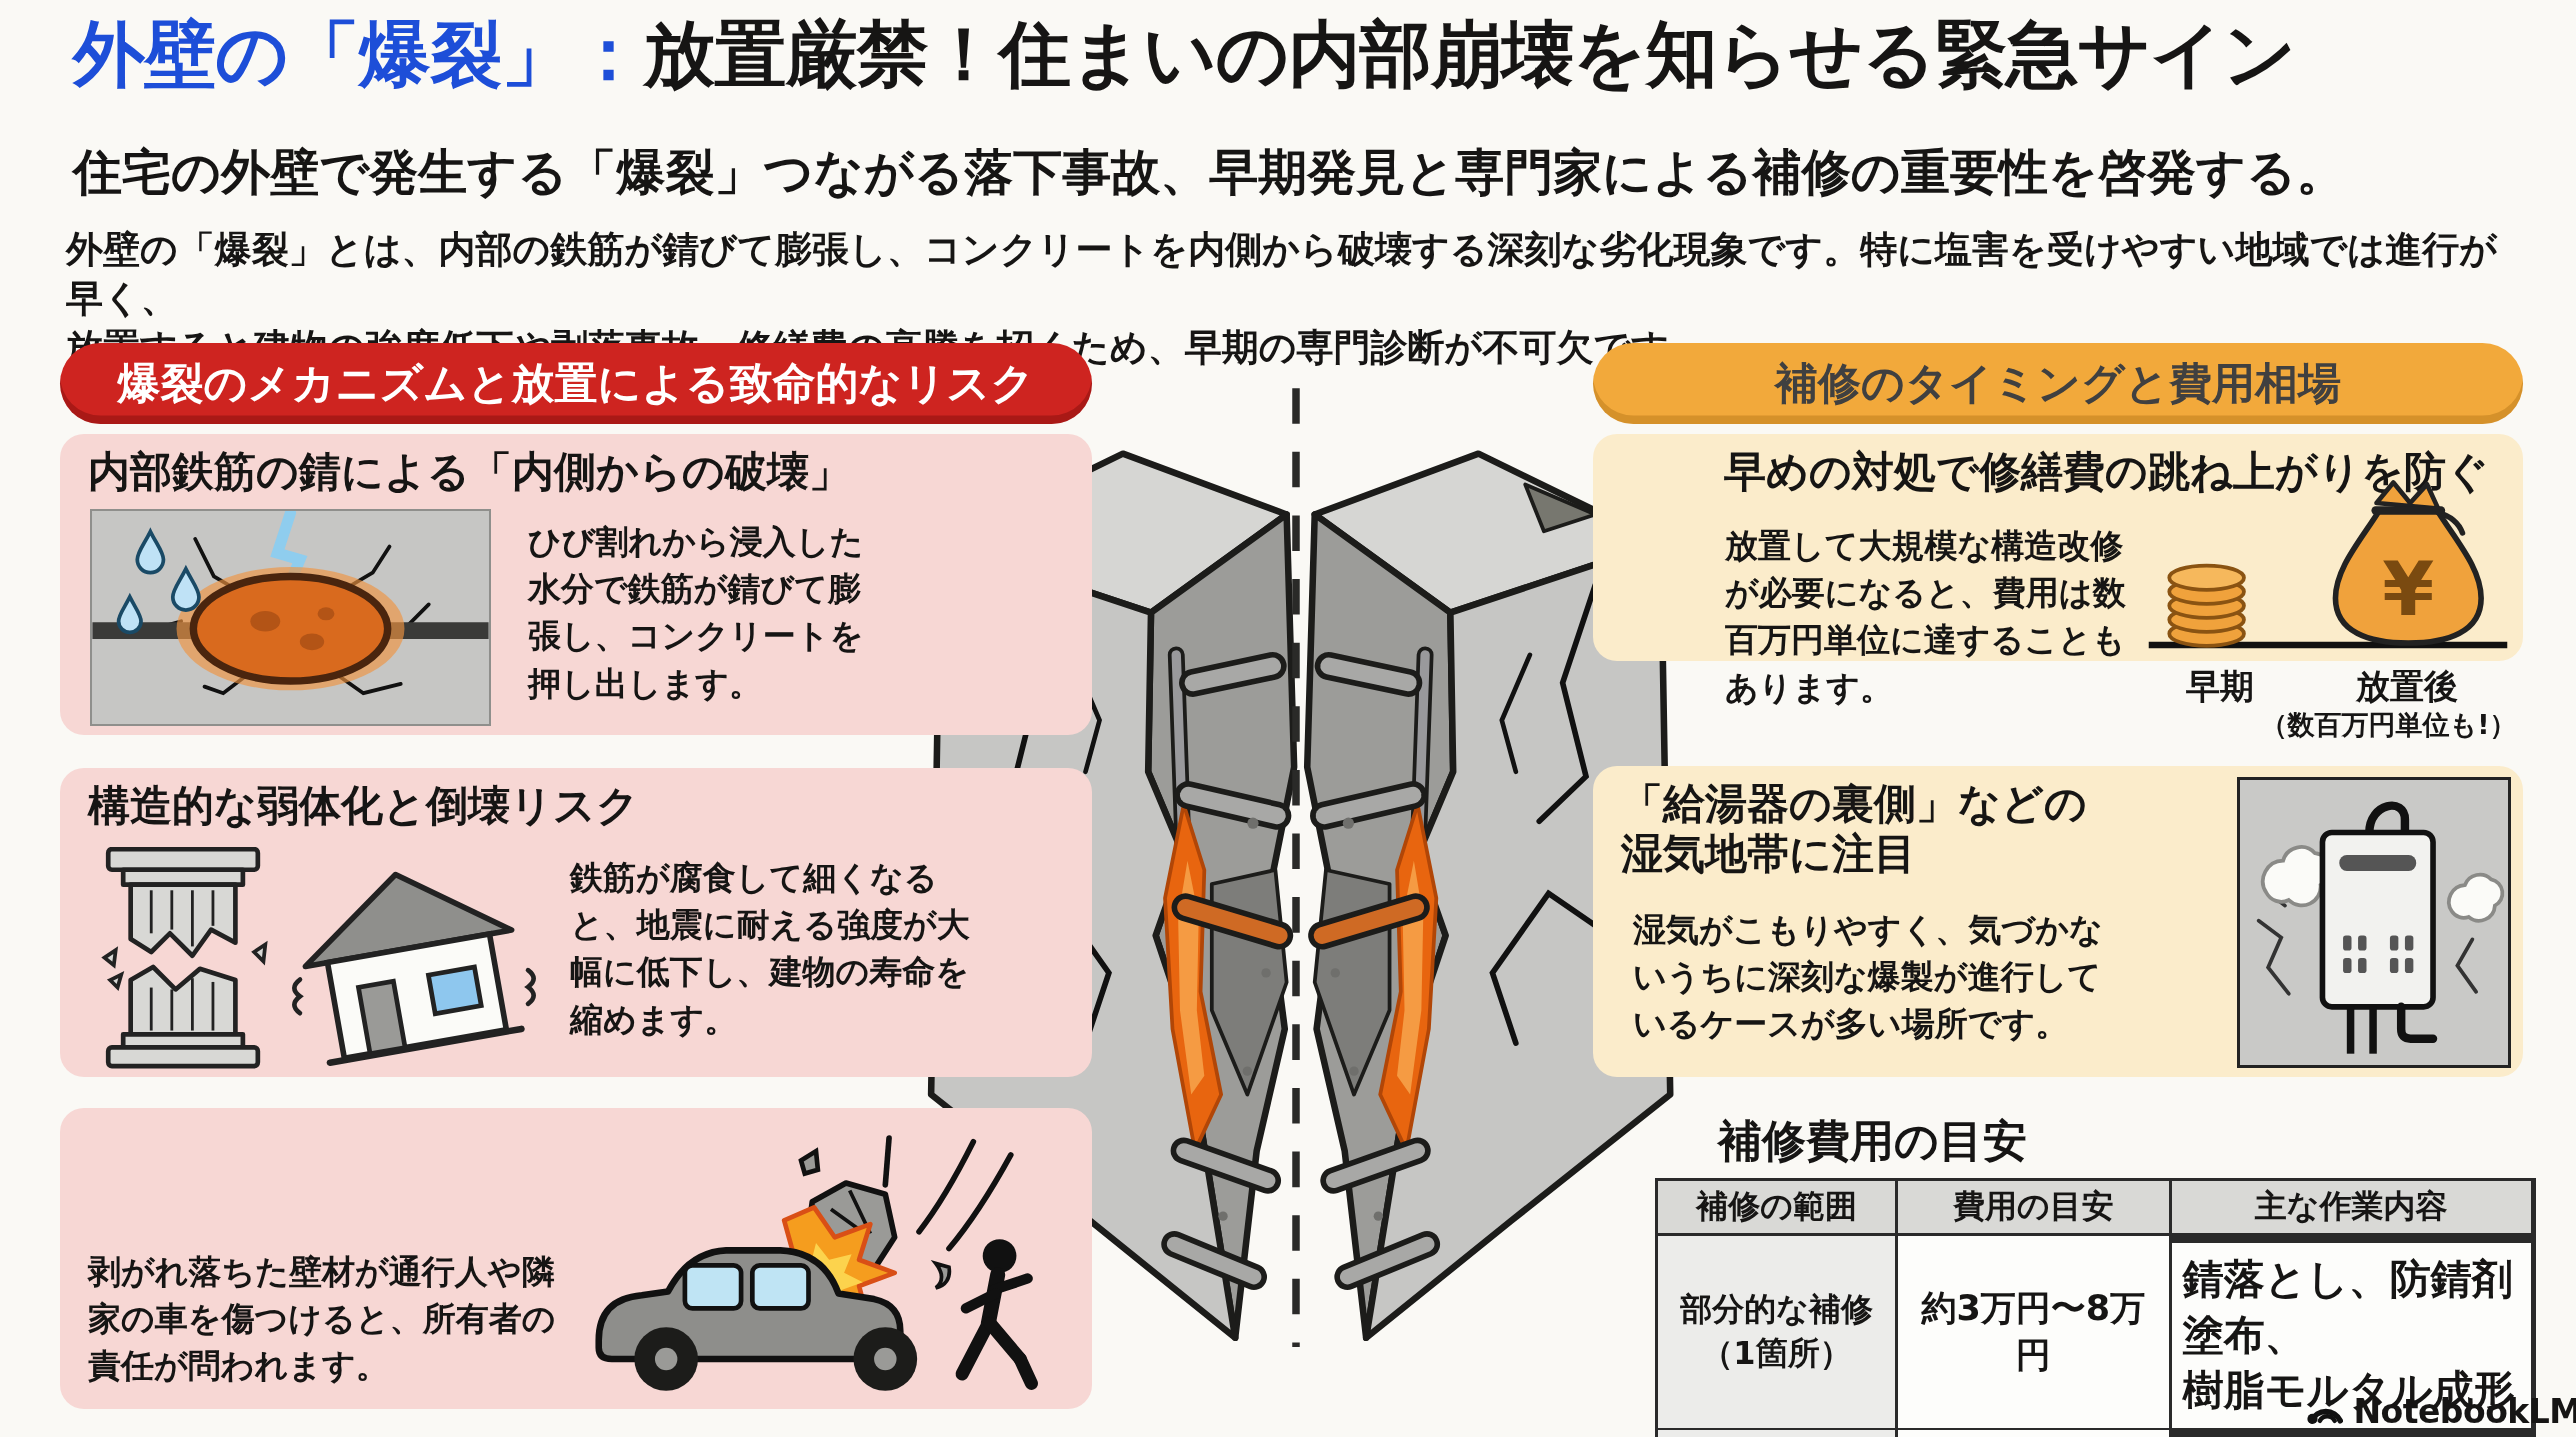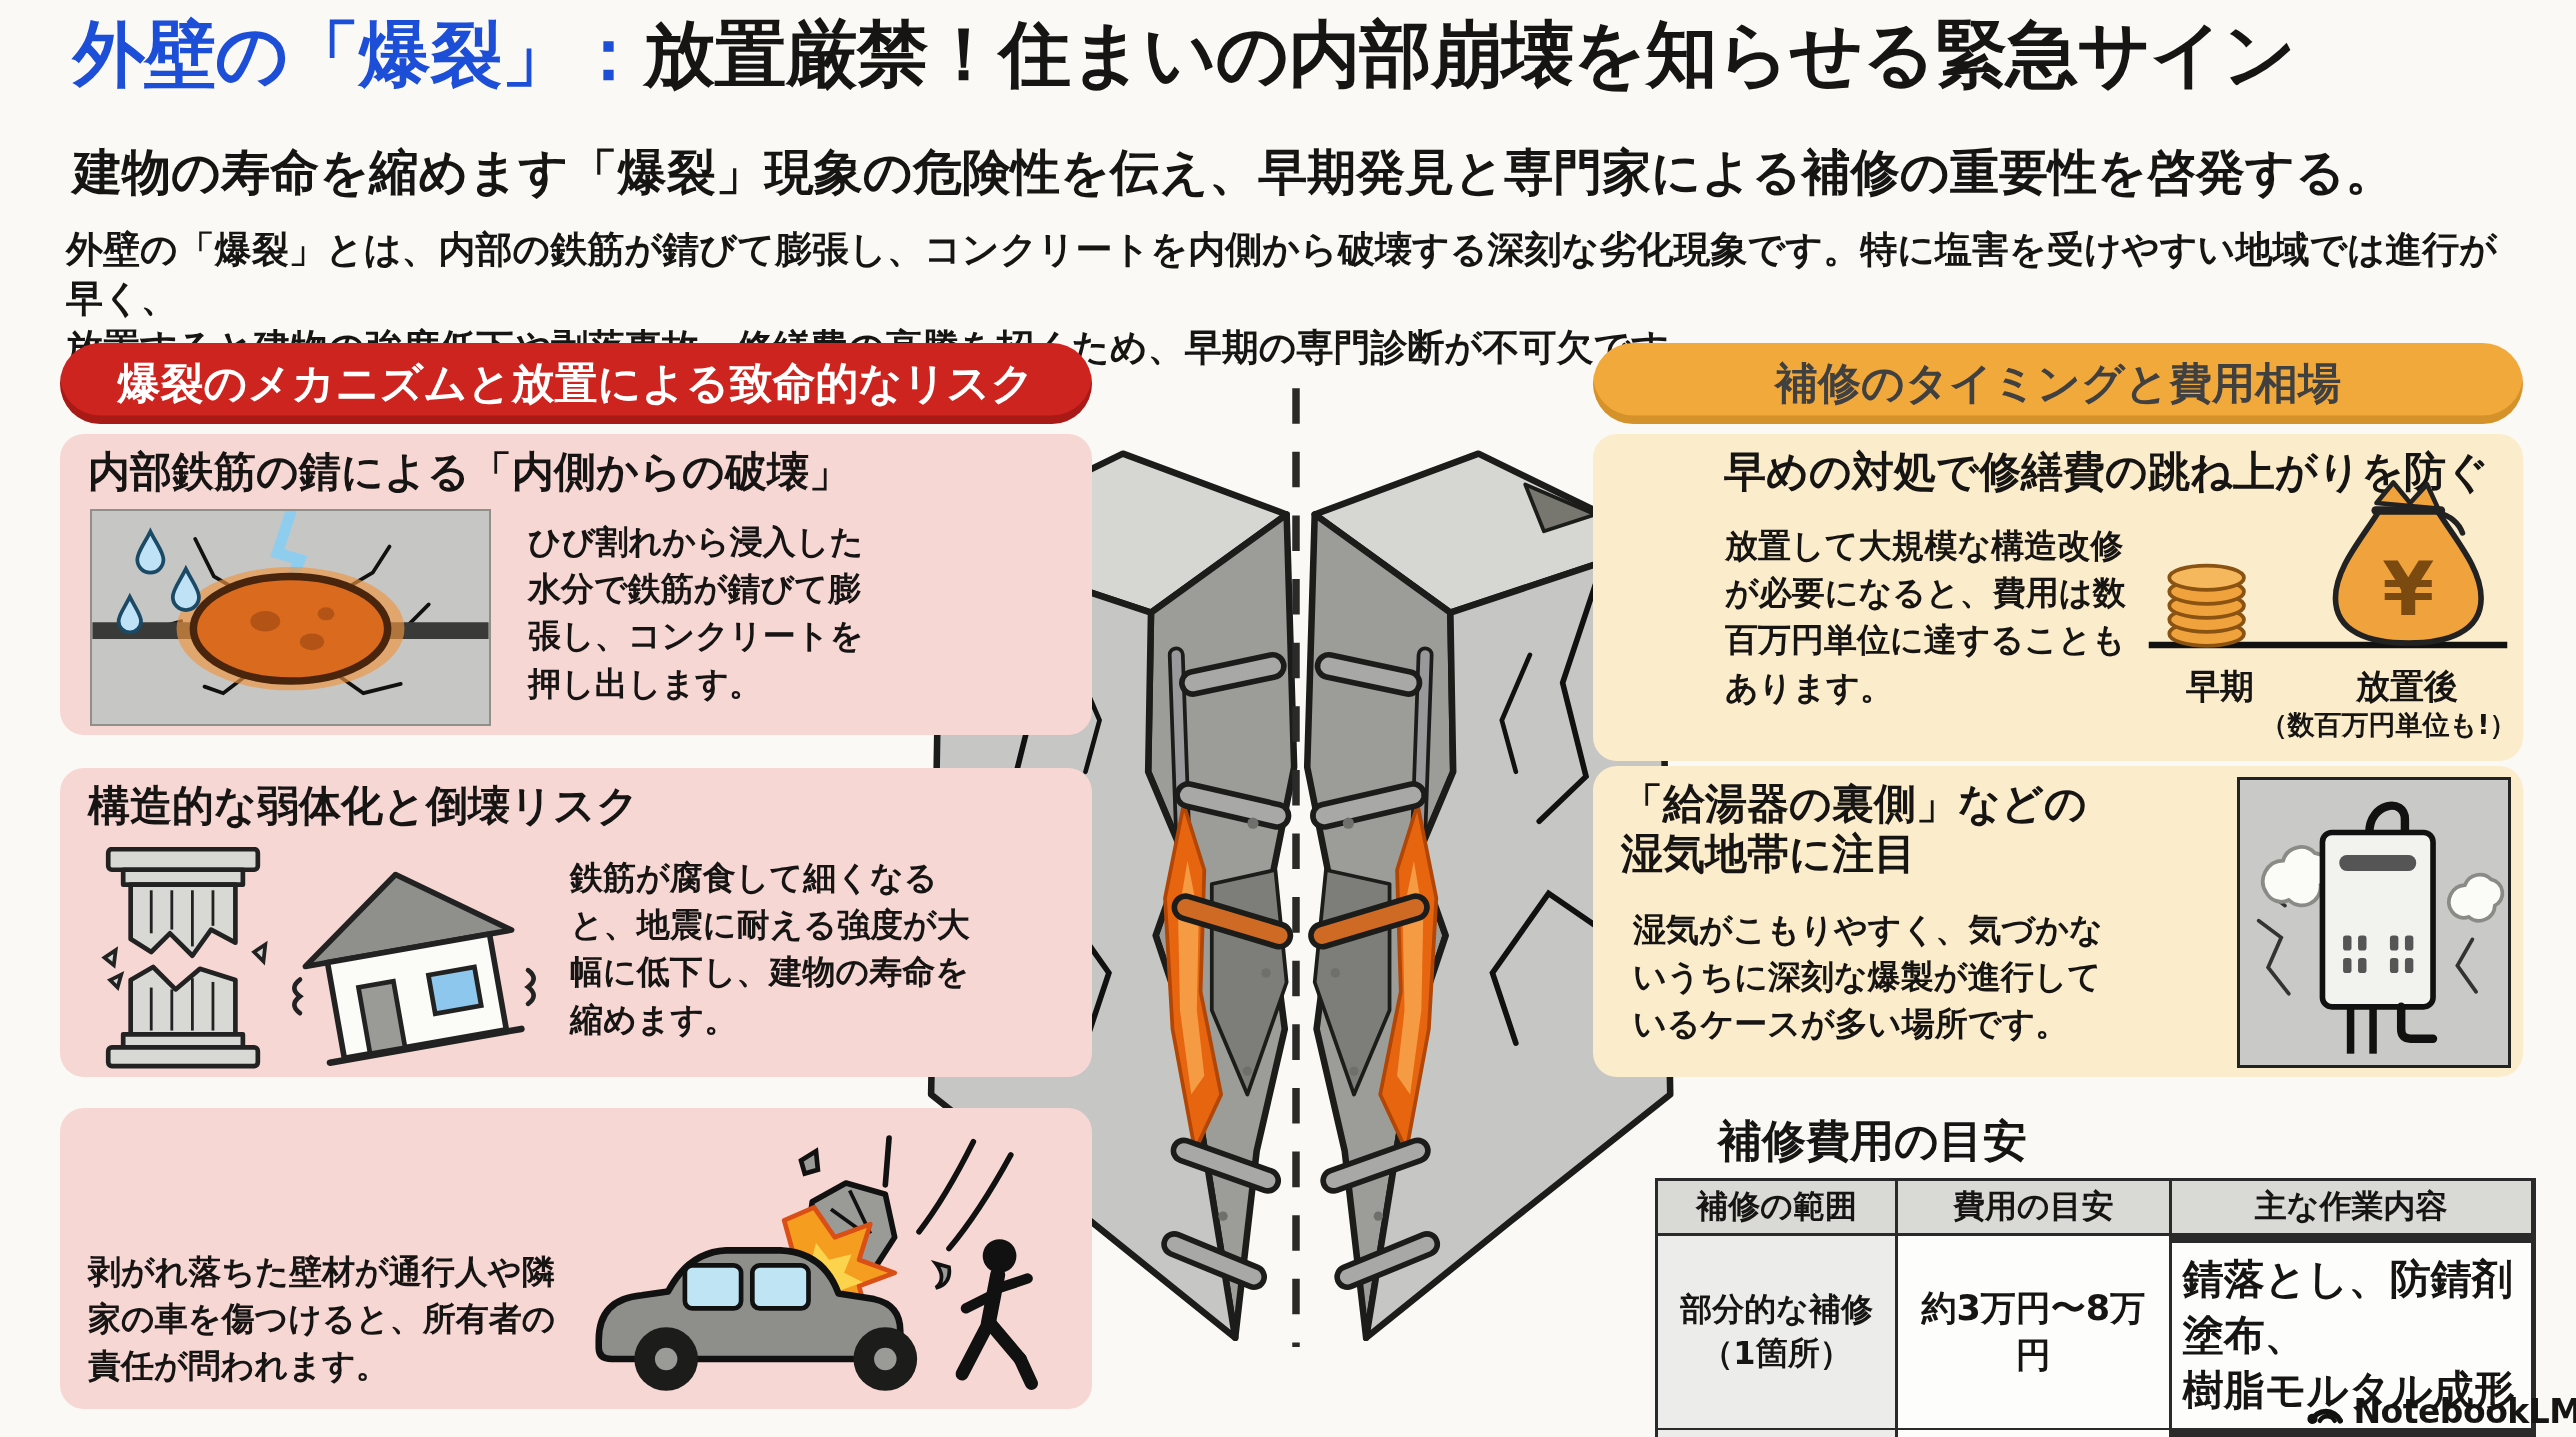--- a/index.html
+++ b/index.html
@@ -58,21 +58,21 @@
   .money-note{position:absolute;font-weight:700;font-size:27px;text-align:center;}
 </style>
 </head>
 <body>
 
 <div id="canvas">
 
   <div class="abs title">
     <span class="red">外壁の「爆裂」：</span><span>放置厳禁！住まいの内部崩壊を知らせる緊急サイン</span>
   </div>
-  <div class="abs subtitle">建物の寿命を縮めます「爆裂」現象の危険性を伝え、早期発見と専門家による補修の重要性を啓発する。</div>
+  <div class="abs subtitle">住宅の外壁で発生する「爆裂」つながる落下事故、早期発見と専門家による補修の重要性を啓発する。</div>
   <div class="abs intro pre">外壁の「爆裂」とは、内部の鉄筋が錆びて膨張し、コンクリートを内側から破壊する深刻な劣化現象です。特に塩害を受けやすい地域では進行が早く、
 放置すると建物の強度低下や剥落事故、修繕費の高騰を招くため、早期の専門診断が不可欠です。</div>
 
   <svg class="abs center-art" width="842" height="1006" viewBox="0 0 900 1075">
     <defs>
       <g id="slabL">
 
         <polygon points="70,180 265,85 440,150 295,255" fill="#d6d6d3" stroke="#1c1c1a" stroke-width="7" stroke-linejoin="round"></polygon>
         <polygon points="140,150 215,118 195,168" fill="#77776f" stroke="#1c1c1a" stroke-width="4" stroke-linejoin="round"></polygon>
 
@@ -229,21 +229,21 @@
         <line x1="444" y1="182" x2="412" y2="198" stroke-width="11"></line>
         <line x1="436" y1="214" x2="408" y2="268" stroke-width="14"></line>
         <line x1="438" y1="214" x2="470" y2="252" stroke-width="14"></line>
         <line x1="470" y1="252" x2="482" y2="278" stroke-width="14"></line>
       </g>
     </svg>
   </div>
 
   <div class="abs banner banner-orange">補修のタイミングと費用相場</div>
 
-  <div class="abs panel panel-cream" style="top:434px;height:327px;">
+  <div class="abs panel panel-cream" style="top:434px;height:227px;">
     <div class="p-head" style="left:131px;">早めの対処で修繕費の跳ね上がりを防ぐ</div>
     <div class="p-body" style="left:132px;top:88px;width:408px;">放置して大規模な構造改修が必要になると、費用は数百万円単位に達することもあります。</div>
     <svg class="abs" style="left:548px;top:41px;" width="374" height="183" viewBox="0 0 400 196">
       <line x1="8" y1="182" x2="392" y2="182" stroke="#111" stroke-width="7"></line>
       <g stroke="#8a5312" stroke-width="4">
         <ellipse cx="70" cy="170" rx="40" ry="13" fill="#f0a23c"></ellipse>
         <ellipse cx="70" cy="155" rx="40" ry="13" fill="#f0a23c"></ellipse>
         <ellipse cx="70" cy="140" rx="40" ry="13" fill="#f0a23c"></ellipse>
         <ellipse cx="70" cy="125" rx="40" ry="13" fill="#f0a23c"></ellipse>
         <ellipse cx="70" cy="110" rx="40" ry="13" fill="#f6b85c"></ellipse>

